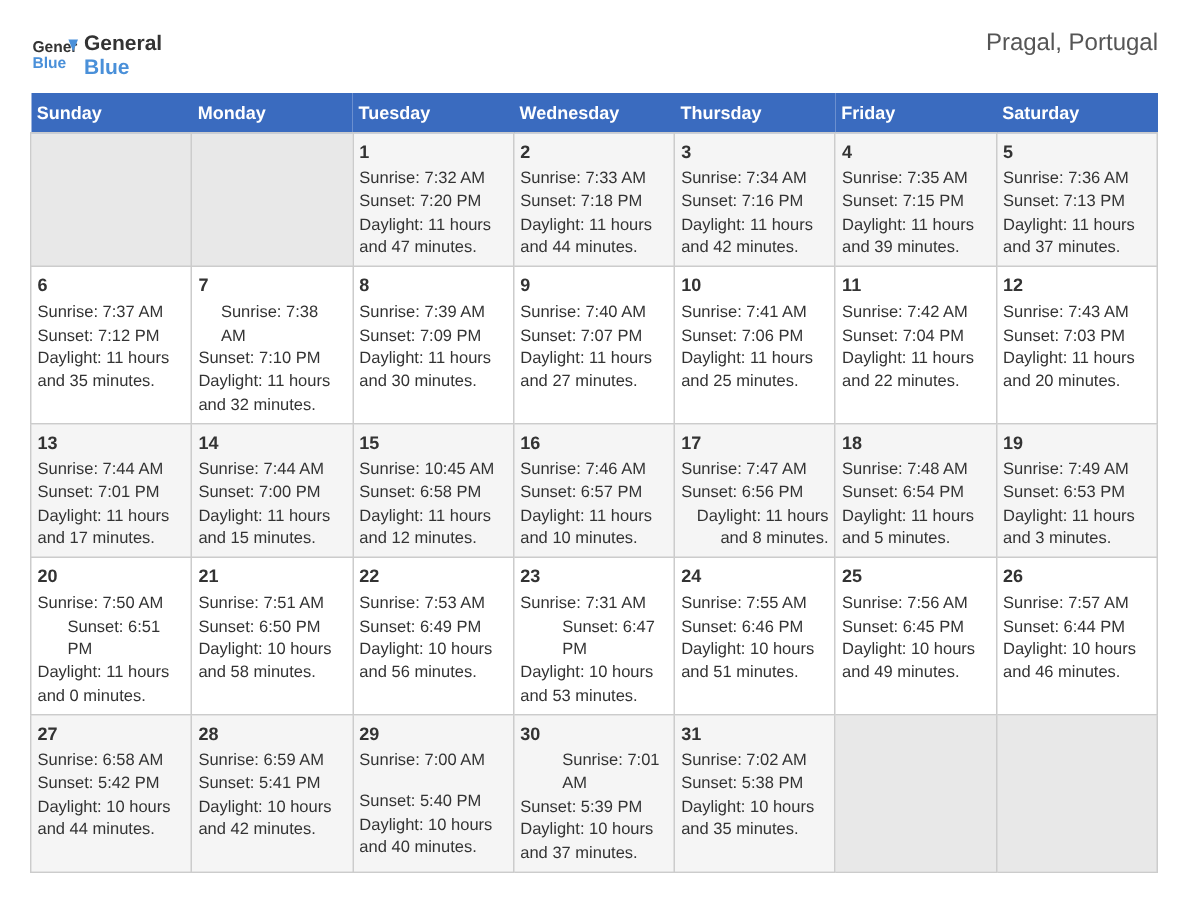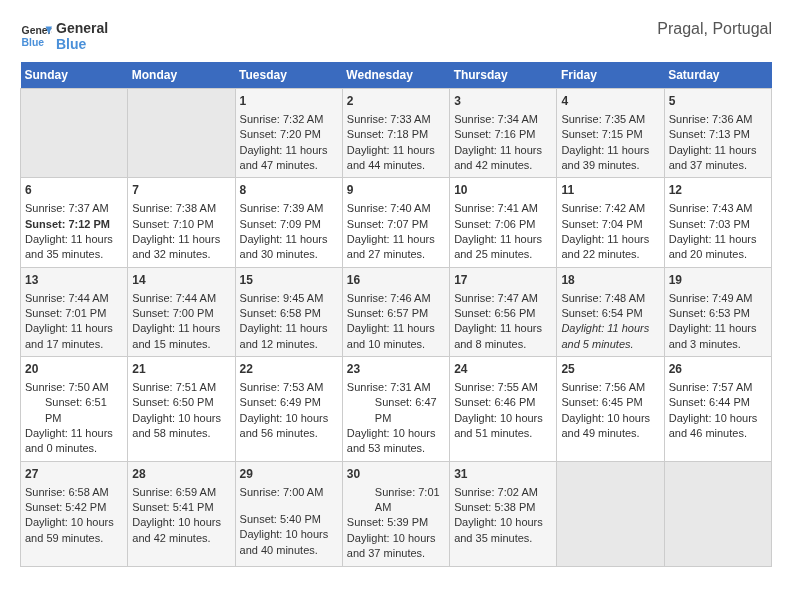--- a/index.html
+++ b/index.html
@@ -142,26 +142,26 @@
           <span class="day-num">5</span>
           <span style="display: block;">Sunrise: 7:36 AM</span>
           <span style="display: block;">Sunset: 7:13 PM</span>
           <span style="display: block;">Daylight: 11 hours and 37 minutes.</span>
         </td>
       </tr>
       <tr>
         <td class="day-cell">
           <span class="day-num">6</span>
           <span style="display: block;">Sunrise: 7:37 AM</span>
-          <span style="display: block; font-weight: bold;">Sunset: 7:12 PM</span>
+          <span style="display: block;">Sunset: 7:12 PM</span>
           <span style="display: block;">Daylight: 11 hours and 35 minutes.</span>
         </td>
         <td class="day-cell">
           <span class="day-num">7</span>
-          <span style="display: block;">Sunrise: 7:38 AM</span>
+          <span style="display: block; margin-left: 15px;">Sunrise: 7:38 AM</span>
           <span style="display: block;">Sunset: 7:10 PM</span>
           <span style="display: block;">Daylight: 11 hours and 32 minutes.</span>
         </td>
         <td class="day-cell">
           <span class="day-num">8</span>
           <span style="display: block;">Sunrise: 7:39 AM</span>
           <span style="display: block;">Sunset: 7:09 PM</span>
           <span style="display: block;">Daylight: 11 hours and 30 minutes.</span>
         </td>
         <td class="day-cell">
@@ -197,41 +197,41 @@
           <span style="display: block;">Daylight: 11 hours and 17 minutes.</span>
         </td>
         <td class="day-cell">
           <span class="day-num">14</span>
           <span style="display: block;">Sunrise: 7:44 AM</span>
           <span style="display: block;">Sunset: 7:00 PM</span>
           <span style="display: block;">Daylight: 11 hours and 15 minutes.</span>
         </td>
         <td class="day-cell">
           <span class="day-num">15</span>
-          <span style="display: block;">Sunrise: 9:45 AM</span>
+          <span style="display: block;">Sunrise: 10:45 AM</span>
           <span style="display: block;">Sunset: 6:58 PM</span>
           <span style="display: block;">Daylight: 11 hours and 12 minutes.</span>
         </td>
         <td class="day-cell">
           <span class="day-num">16</span>
           <span style="display: block;">Sunrise: 7:46 AM</span>
           <span style="display: block;">Sunset: 6:57 PM</span>
           <span style="display: block;">Daylight: 11 hours and 10 minutes.</span>
         </td>
         <td class="day-cell">
           <span class="day-num">17</span>
           <span style="display: block;">Sunrise: 7:47 AM</span>
           <span style="display: block;">Sunset: 6:56 PM</span>
-          <span style="display: block;">Daylight: 11 hours and 8 minutes.</span>
+          <span style="display: block; text-align: right;">Daylight: 11 hours and 8 minutes.</span>
         </td>
         <td class="day-cell">
           <span class="day-num">18</span>
           <span style="display: block;">Sunrise: 7:48 AM</span>
           <span style="display: block;">Sunset: 6:54 PM</span>
-          <span style="display: block; font-style: italic;">Daylight: 11 hours and 5 minutes.</span>
+          <span style="display: block;">Daylight: 11 hours and 5 minutes.</span>
         </td>
         <td class="day-cell">
           <span class="day-num">19</span>
           <span style="display: block;">Sunrise: 7:49 AM</span>
           <span style="display: block;">Sunset: 6:53 PM</span>
           <span style="display: block;">Daylight: 11 hours and 3 minutes.</span>
         </td>
       </tr>
       <tr>
         <td class="day-cell">
@@ -275,21 +275,21 @@
           <span style="display: block;">Sunrise: 7:57 AM</span>
           <span style="display: block;">Sunset: 6:44 PM</span>
           <span style="display: block;">Daylight: 10 hours and 46 minutes.</span>
         </td>
       </tr>
       <tr>
         <td class="day-cell">
           <span class="day-num">27</span>
           <span style="display: block;">Sunrise: 6:58 AM</span>
           <span style="display: block;">Sunset: 5:42 PM</span>
-          <span style="display: block;">Daylight: 10 hours and 59 minutes.</span>
+          <span style="display: block;">Daylight: 10 hours and 44 minutes.</span>
         </td>
         <td class="day-cell">
           <span class="day-num">28</span>
           <span style="display: block;">Sunrise: 6:59 AM</span>
           <span style="display: block;">Sunset: 5:41 PM</span>
           <span style="display: block;">Daylight: 10 hours and 42 minutes.</span>
         </td>
         <td class="day-cell">
           <span class="day-num">29</span>
           <span style="display: block;">Sunrise: 7:00 AM</span>

